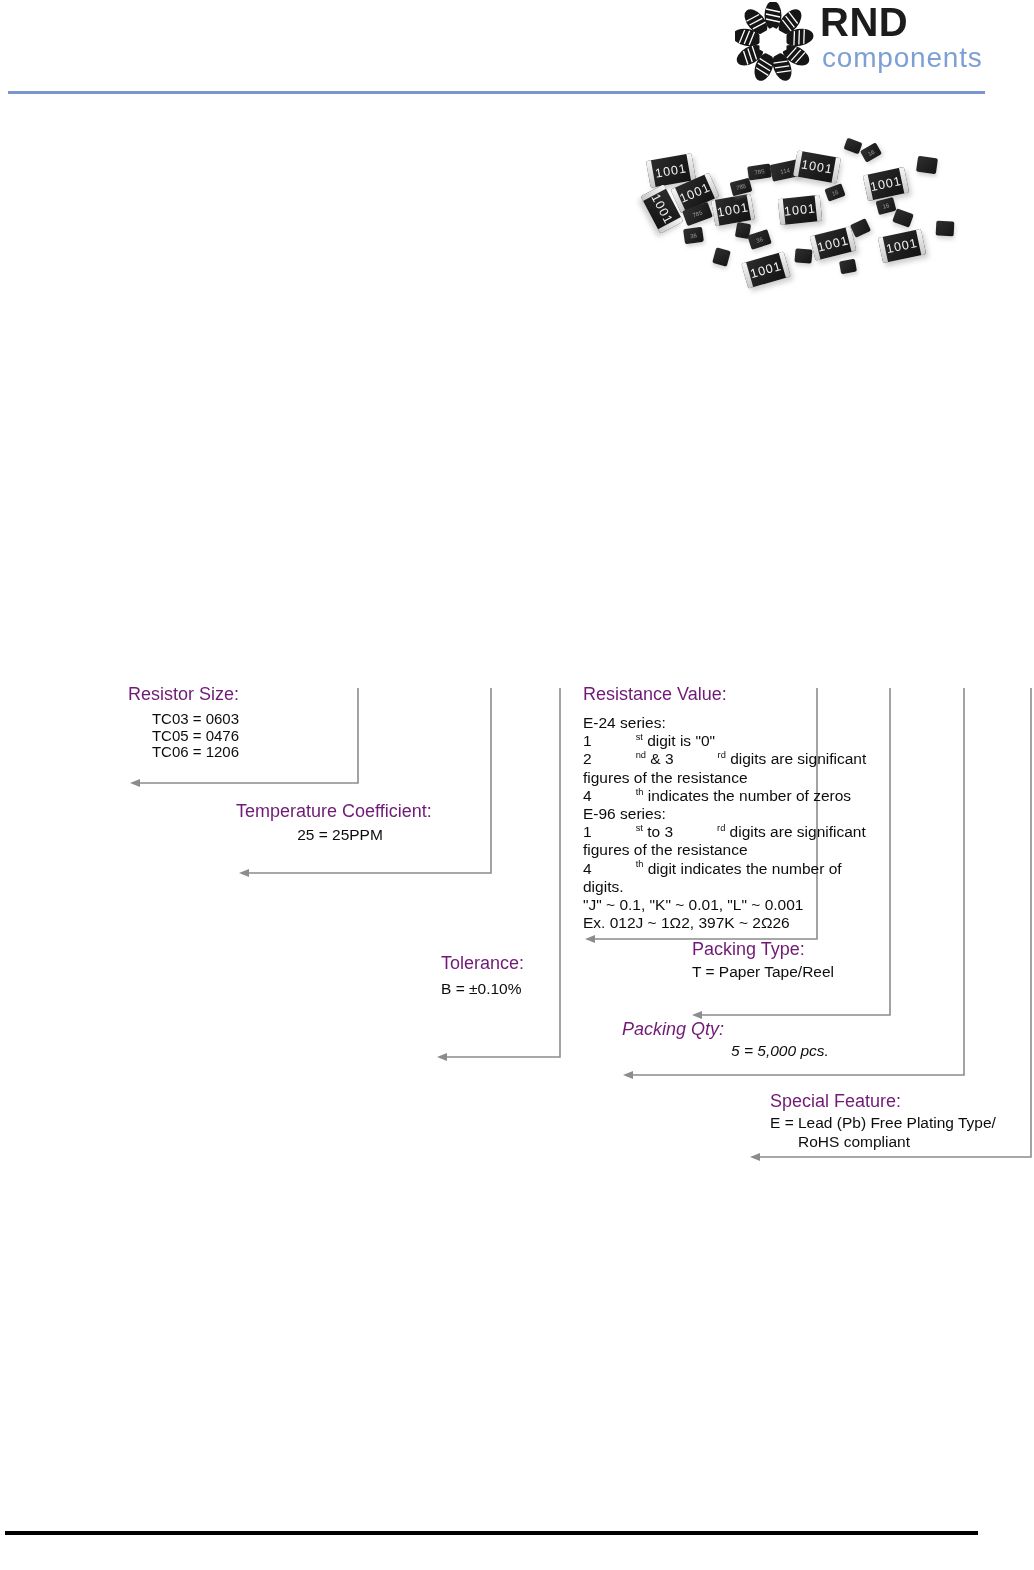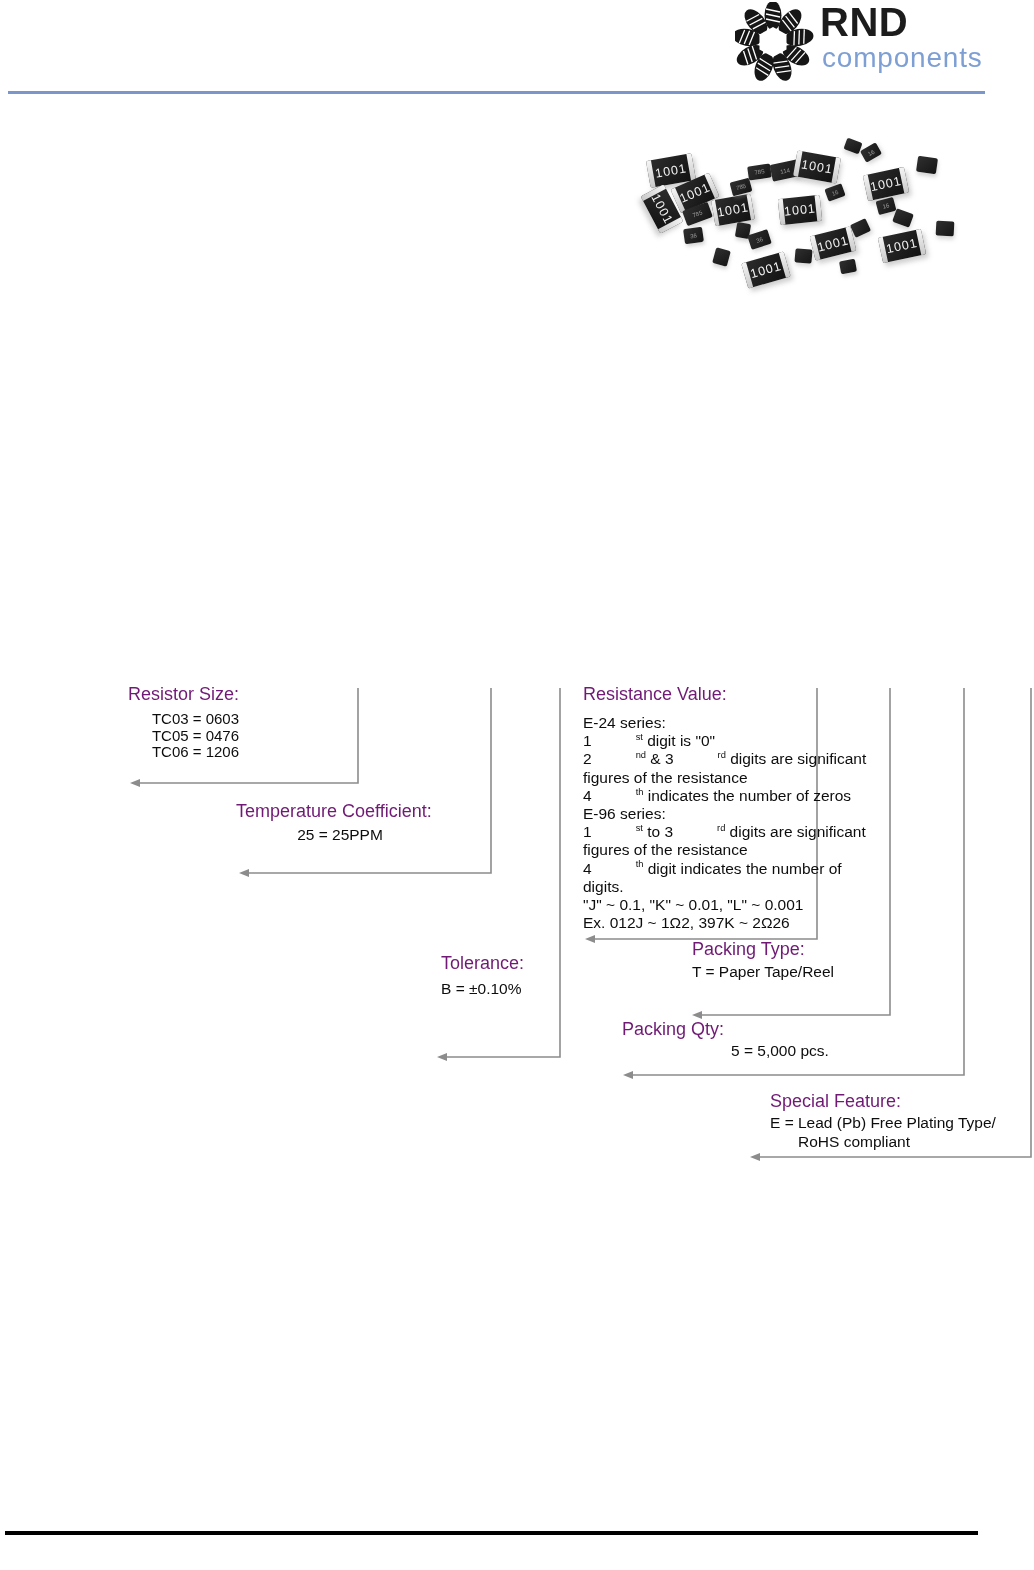--- a/index.html
+++ b/index.html
@@ -54,21 +54,21 @@
   .blk-resistance{left:583px;top:684px;}
   .blk-resistance .blk-lines{margin-top:9px;}
   .blk-resistance .blk-lines div{line-height:18.2px;}
 
   .blk-tolerance{left:441px;top:953px;}
   .blk-tolerance .blk-lines{margin-top:6px;}
 
   .blk-packing-type{left:692px;top:939px;}
   .blk-packing-type .blk-lines{margin-top:3px;}
 
-  .blk-packing-qty{left:622px;top:1019px;}
+  .blk-packing-qty{left:622px;top:1019px;font-style:italic;}
   .blk-packing-qty .blk-lines{margin-top:2px;padding-left:109px;}
 
   .blk-special{left:770px;top:1091px;}
   .blk-special .blk-lines{margin-top:2px;}
   .blk-special .blk-lines div{line-height:18.5px;}
   .blk-special .blk-lines div:nth-child(2){padding-left:28px;}
 </style>
 </head>
 <body>
 

